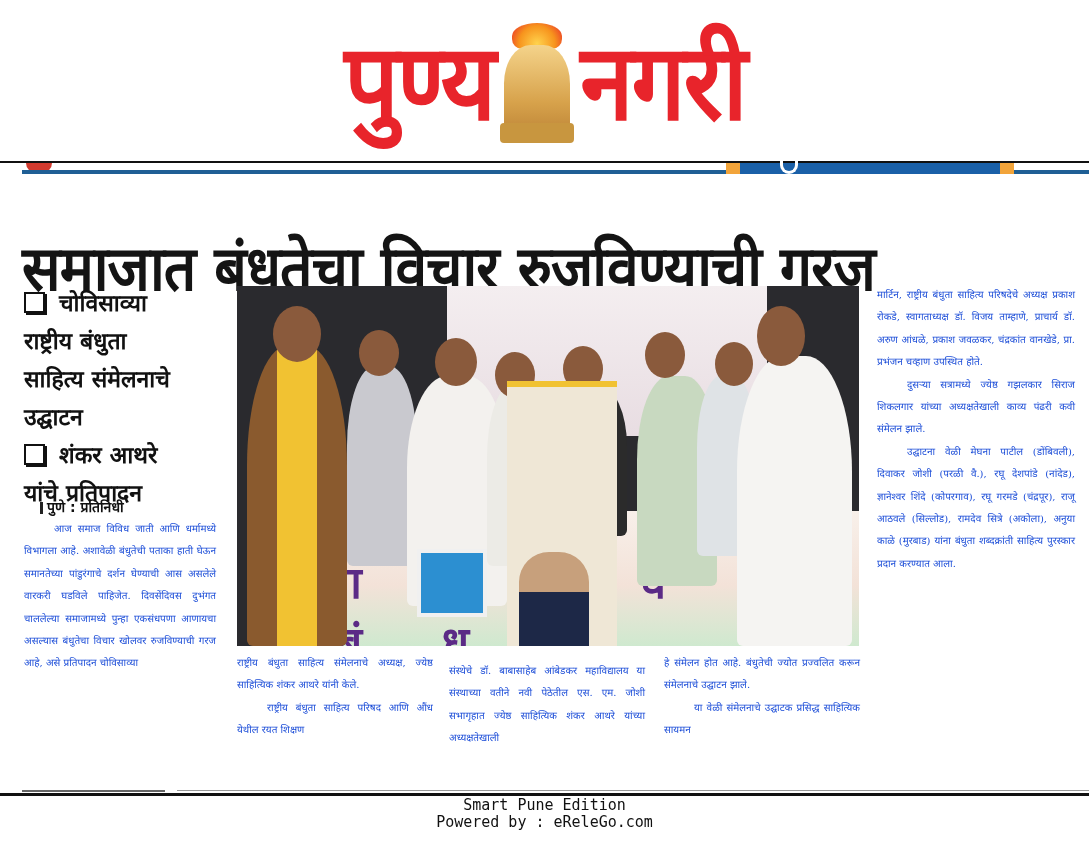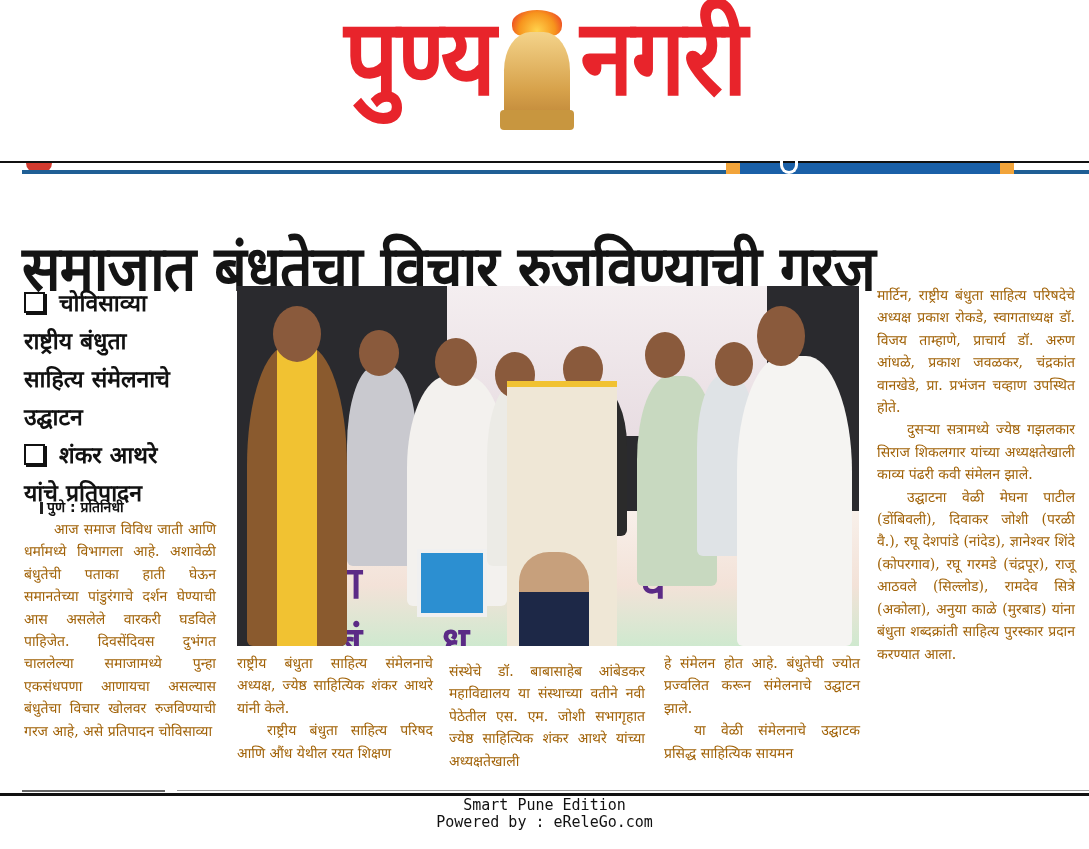--- a/index.html
+++ b/index.html
@@ -1,36 +1,36 @@
 <!DOCTYPE html>
 <html><head>
 <meta charset="utf-8">
 <style>
   html,body{margin:0;padding:0;background:#fff;}
   body{width:1089px;height:849px;position:relative;overflow:hidden;font-family:"DejaVu Sans",sans-serif;color:#222;}
   .masthead{position:absolute;left:0;top:0;width:1089px;height:160px;background:#fff;}
-  .logo{position:absolute;left:270px;top:10px;width:550px;height:145px;display:flex;align-items:flex-start;justify-content:center;}
+  .logo{position:absolute;left:270px;top:10px;width:550px;height:145px;display:flex;align-items:center;justify-content:center;}
   .logo-word{font-family:"DejaVu Sans",sans-serif;font-weight:bold;font-size:96px;color:#e8242b;letter-spacing:-2px;line-height:1;transform:scaleY(1.1);}
   .ganesha{width:74px;height:120px;margin:0 6px;position:relative;}
   .ganesha .flame{position:absolute;left:12px;top:0;width:50px;height:26px;background:radial-gradient(circle at 50% 80%,#ffd34d 0%,#f7941d 55%,#e8242b 100%);border-radius:50% 50% 10px 10px;}
   .ganesha .body{position:absolute;left:4px;top:22px;width:66px;height:96px;background:linear-gradient(180deg,#f4d38a,#d7a24b 60%,#b98034);border-radius:40% 40% 12px 12px;}
   .ganesha .base{position:absolute;left:0;top:100px;width:74px;height:20px;background:#c8963f;border-radius:4px;}
   .rule-top{position:absolute;left:0;top:161px;width:1089px;height:2px;background:#111;}
   .red-dot{position:absolute;left:26px;top:163px;width:26px;height:10px;background:#d23a2e;border-radius:0 0 14px 14px;}
   .blue-bar{position:absolute;left:22px;top:170px;width:1067px;height:4px;background:#1f5f95;}
   .blue-tab{position:absolute;left:740px;top:163px;width:260px;height:11px;background:#1a60a8;}
   .blue-tab:before{content:"";position:absolute;left:-14px;top:0;width:14px;height:11px;background:#f2a43a;}
   .blue-tab:after{content:"";position:absolute;right:-14px;top:0;width:14px;height:11px;background:#f2a43a;}
   .blue-tab .c{position:absolute;left:40px;top:-2px;width:12px;height:10px;border:3px solid #fff;border-top:none;border-radius:0 0 10px 10px;}
   .headline{position:absolute;left:22px;top:186px;width:1060px;height:82px;font-family:"DejaVu Sans",sans-serif;font-weight:bold;font-size:62px;line-height:82px;color:#141414;letter-spacing:-1px;white-space:nowrap;transform:scaleX(0.92);transform-origin:left center;}
   .sub{position:absolute;left:24px;top:284px;width:210px;font-weight:bold;font-size:23px;line-height:38px;color:#111;}
   .sub .box{display:inline-block;width:17px;height:17px;border:2px solid #111;box-shadow:2px 2px 0 #111;margin-right:14px;vertical-align:middle;position:relative;top:-2px;}
   .byline{position:absolute;left:40px;top:497px;font-weight:bold;font-size:14px;color:#111;}
   .byline .bar{display:inline-block;width:3px;height:12px;background:#222;margin-right:4px;vertical-align:middle;}
-  .col{position:absolute;font-family:"DejaVu Serif",serif;font-size:14px;line-height:22.4px;color:#a16207;text-align:justify;}
+  .col{position:absolute;font-family:"DejaVu Serif",serif;font-size:10px;line-height:22.4px;color:#1d4ed8;text-align:justify;}
   .col p{margin:0;}
   .col .ind{text-indent:30px;}
   .col1{left:24px;top:518px;width:192px;}
   .col2{left:237px;top:652px;width:196px;}
   .col3{left:449px;top:652px;width:196px;margin-top:8px;}
   .col4{left:664px;top:652px;width:196px;}
   .col5{left:877px;top:284px;width:198px;}
   .photo{position:absolute;left:237px;top:286px;width:622px;height:360px;background:#2a2a2e;overflow:hidden;}
   .photo .backdrop{position:absolute;left:210px;top:0;width:320px;height:150px;background:linear-gradient(180deg,#f4eef0,#e8dde2);}
   .photo .banner{position:absolute;left:80px;top:225px;width:542px;height:135px;background:linear-gradient(180deg,#f8f0ea 0%,#f3e2d8 55%,#cfe9cf 100%);}

